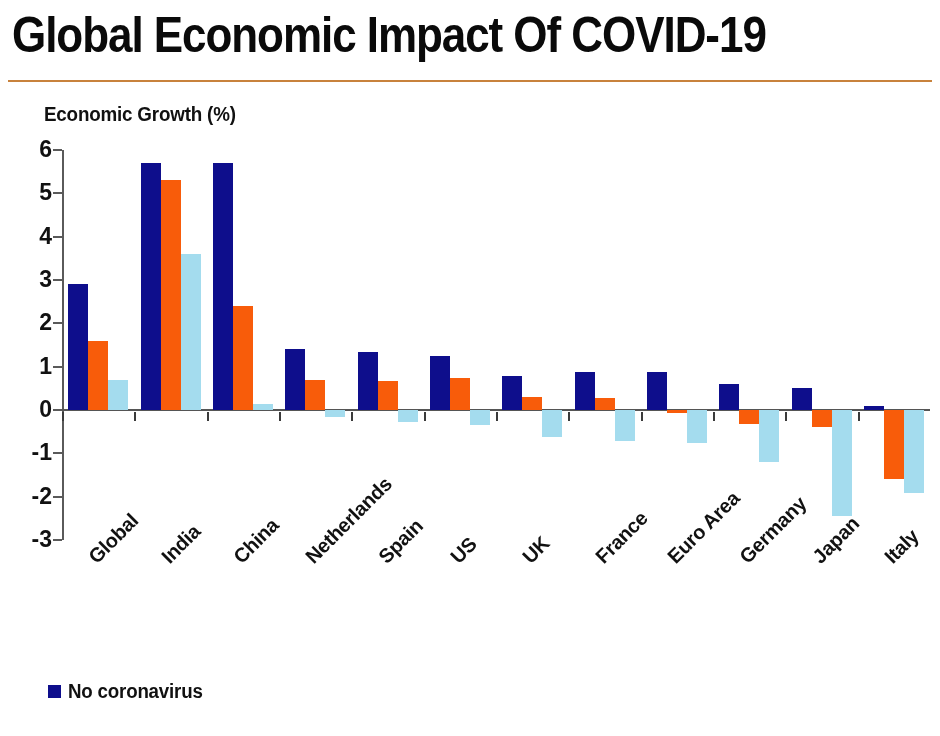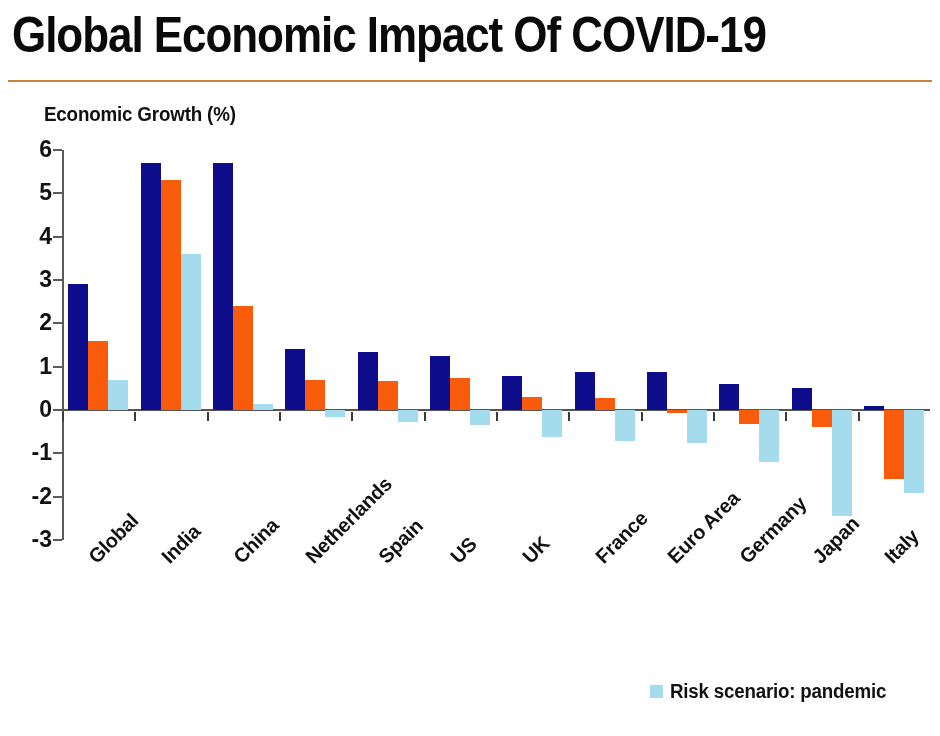--- a/index.html
+++ b/index.html
@@ -201,17 +201,17 @@
     <div class="xlabel" style="left: 445.833px; top: 4px;">US</div>
     <div class="xlabel" style="left: 518.167px; top: 4px;">UK</div>
     <div class="xlabel" style="left: 590.5px; top: 4px;">France</div>
     <div class="xlabel" style="left: 662.833px; top: 4px;">Euro Area</div>
     <div class="xlabel" style="left: 735.167px; top: 4px;">Germany</div>
     <div class="xlabel" style="left: 807.5px; top: 4px;">Japan</div>
     <div class="xlabel" style="left: 879.833px; top: 4px;">Italy</div>
   </div>
 
 <div id="legend">
-    <div class="legend-item" style="left: 650px;">
-      <span class="legend-swatch" style="background: rgb(164, 220, 238);"></span>
-      <span class="legend-label">Risk scenario: pandemic</span>
+    <div class="legend-item" style="left: 48px;">
+      <span class="legend-swatch" style="background: rgb(14, 14, 140);"></span>
+      <span class="legend-label">No coronavirus</span>
     </div>
   </div>
 
 </body></html>

